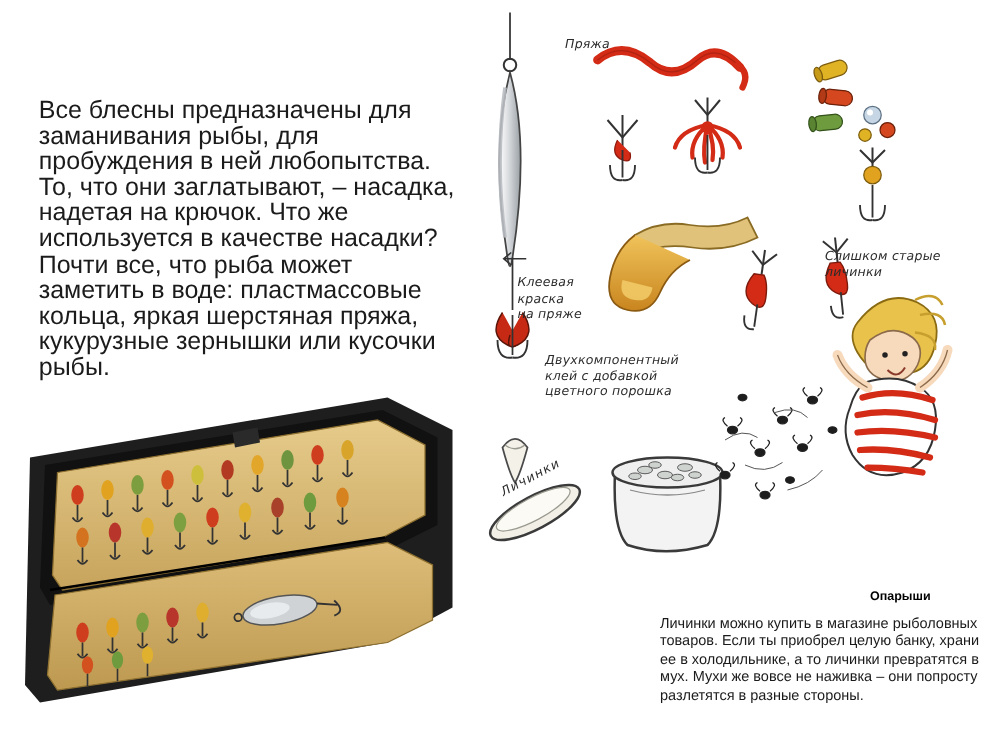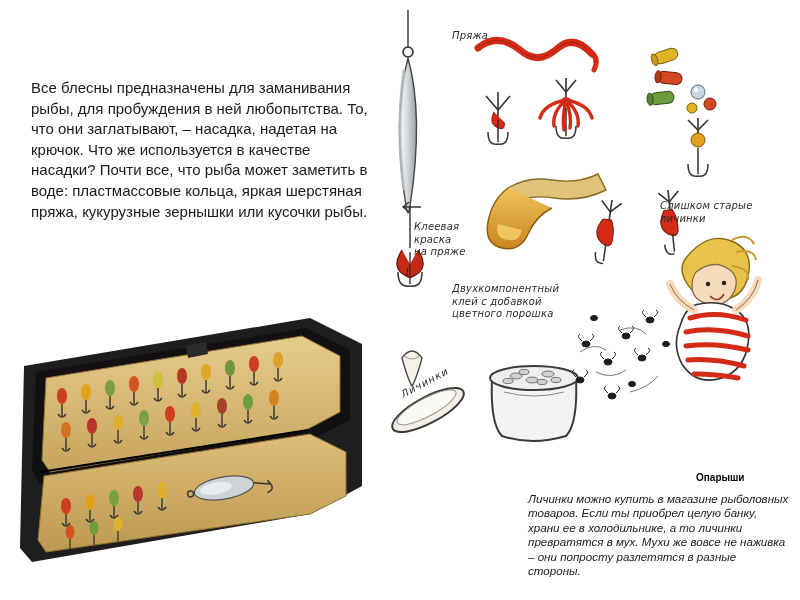--- a/index.html
+++ b/index.html
@@ -28,21 +28,21 @@
     font-size: 30px;
     font-weight: bold;
     letter-spacing: 0.3px;
     color: #111;
   }
   #intro {
     position: absolute;
     left: 31px;
     top: 78px;
     width: 340px;
-    font-size: 15px;
+    font-size: 20px;
     line-height: 20.6px;
     color: #1b1b1b;
   }
   #intro p { margin: 0; }
 
   
   #maggots-title {
     position: absolute;
     left: 696px;
     top: 472px;
@@ -52,21 +52,21 @@
   }
   #maggots-body {
     position: absolute;
     left: 528px;
     top: 492px;
     width: 262px;
     font-size: 11.6px;
     line-height: 14.4px;
     color: #1b1b1b;
   }
-  #maggots-body p { margin: 0; font-style: italic; }
+  #maggots-body p { margin: 0; }
 
   
   .caption {
     position: absolute;
     font-family: "DejaVu Sans", sans-serif;
     font-size: 10px;
     line-height: 12.5px;
     color: #2b2b2b;
     font-style: italic;
     letter-spacing: 0.2px;
@@ -508,21 +508,21 @@
     </svg>
   </div>
 
   <div class="caption" style="left:452px; top:30px;">Пряжа</div>
 
 
   <div class="caption" style="left:414px; top:190px;margin-top:31px;">Клеевая
 краска
 на пряже</div>
 
-  <div class="caption" style="left:452px; top:283px;font-style:italic;">Двухкомпонентный
+  <div class="caption" style="left:436px; top:283px;font-style:italic;">Двухкомпонентный
 клей с добавкой
 цветного порошка</div>
 
   <div class="caption" style="left:660px; top:200px;">Слишком старые
 личинки</div>
 
   <div class="caption" style="left:399px; top:390px; transform:rotate(-28deg); transform-origin:left top; letter-spacing:1px;">Личинки</div>
 
   <svg class="art" style="left:400px; top:200px;" width="22" height="14" viewBox="0 0 22 14">
     <path d="M21 7 L4 7 M9 2 L3 7 L9 12" stroke="#333" stroke-width="1.3" fill="none"></path>

